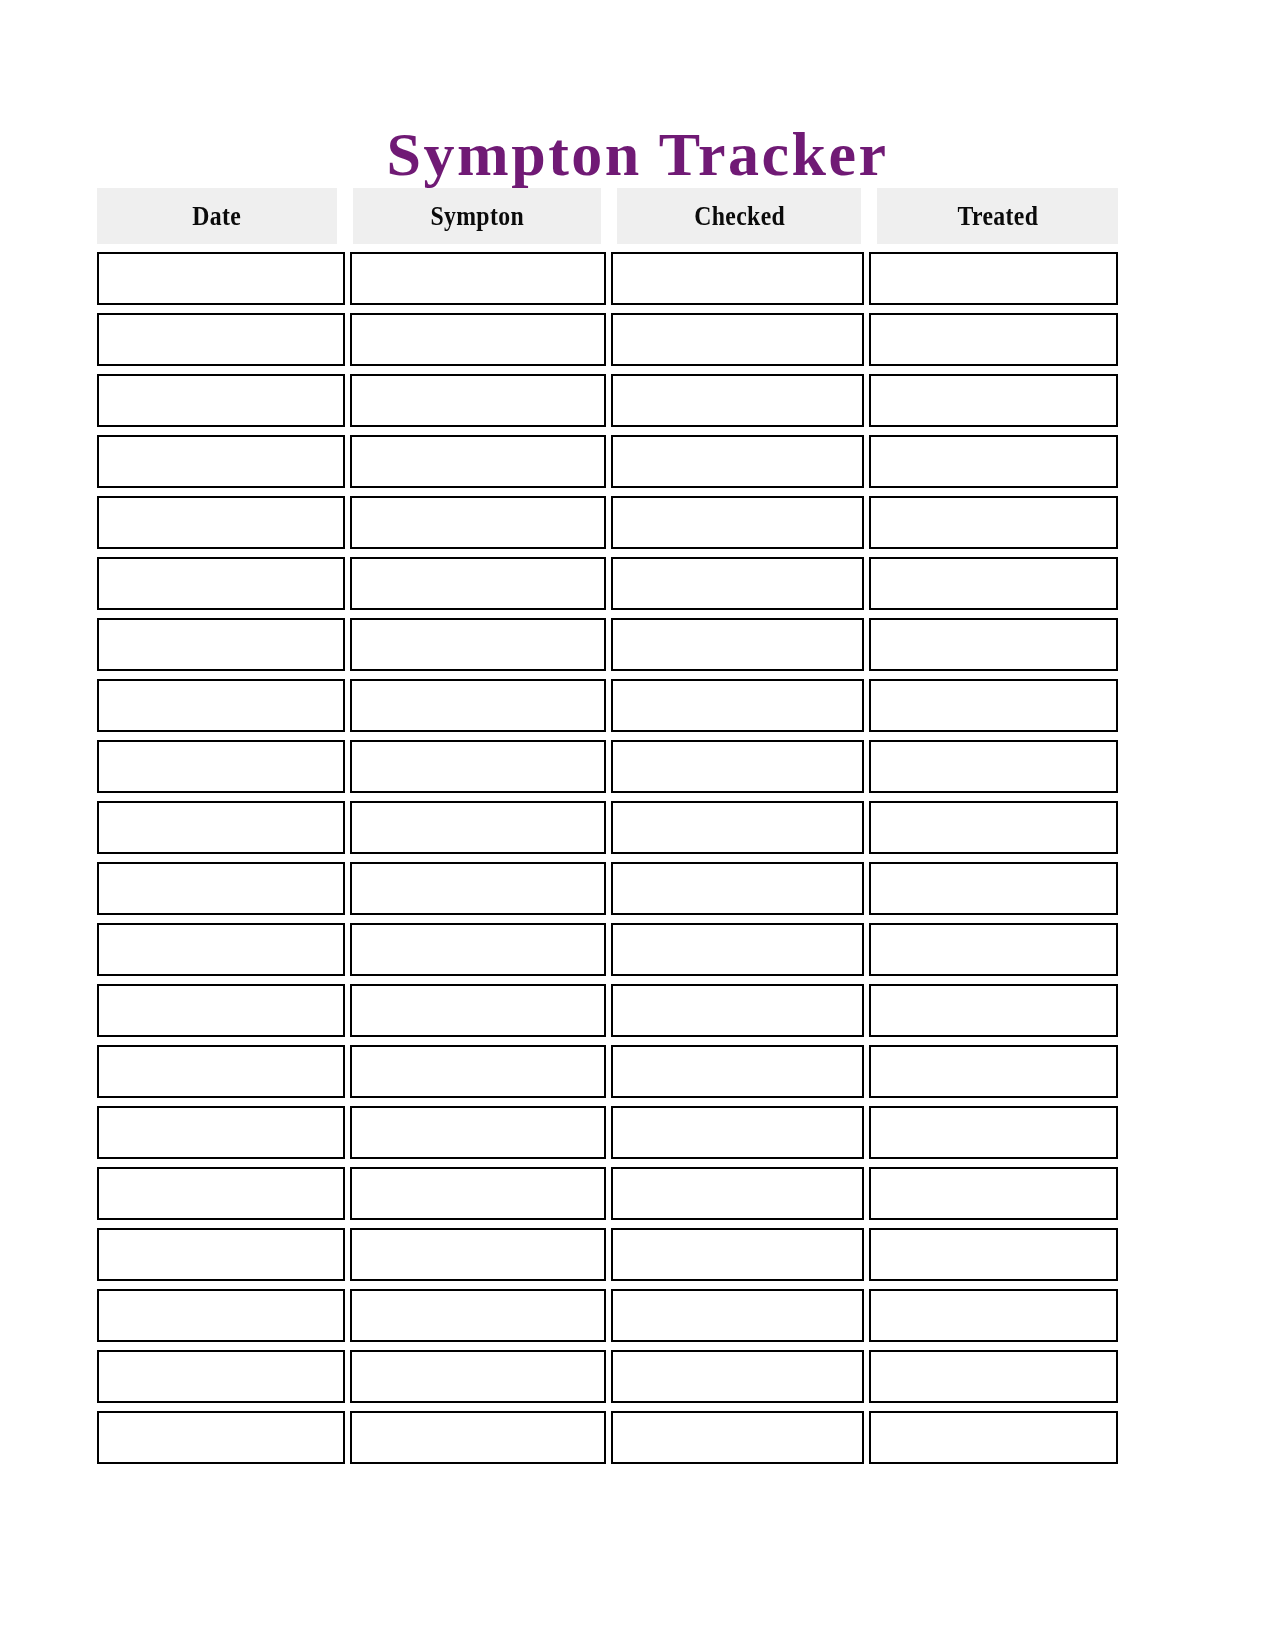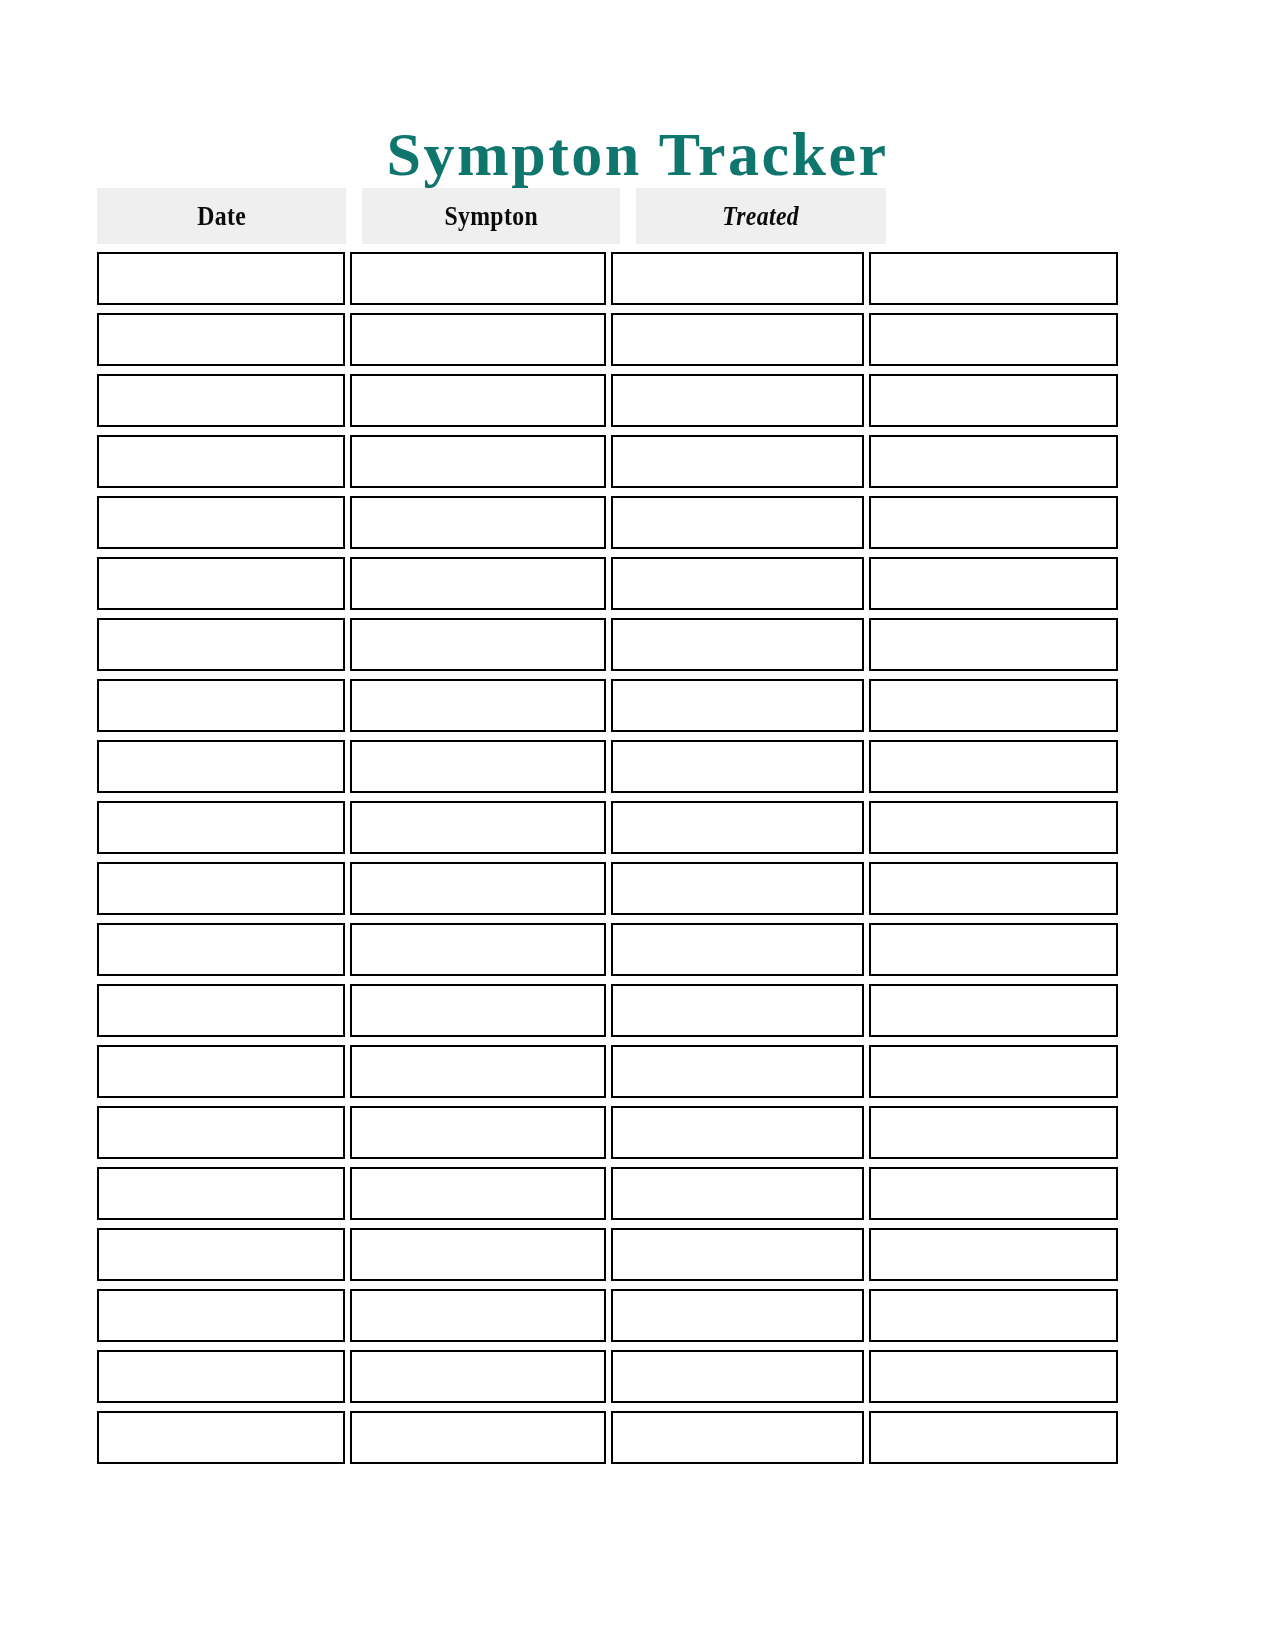--- a/index.html
+++ b/index.html
@@ -28,21 +28,21 @@
     position: absolute;
     left: 0;
     top: 76px;
     width: 1275px;
     text-align: center;
     font-family: "Liberation Serif", "DejaVu Serif", serif;
     font-weight: bold;
     font-size: 62px;
     line-height: 72px;
     letter-spacing: 2.5px;
-    color: #0f766e;
+    color: #701a75;
     white-space: nowrap;
   }
 
   
   .tracker-table {
     position: absolute;
     left: 97px;
     top: 188px;
     width: 1021px;
   }
@@ -74,21 +74,21 @@
     color: #0b0b0b;
     white-space: nowrap;
     transform: scaleX(0.88);
     transform-origin: center;
   }
 
   
   .col-0 { width: 249px; }
   .col-1 { width: 258px; }
   .col-2 { width: 254px; }
-  .col-3 { width: 250px; font-style: italic; }
+  .col-3 { width: 250px; }
 
   
   .table-body {
     width: 1021px;
   }
   .table-row {
     display: flex;
     height: 53px;
     margin-bottom: 8px;
   }
@@ -111,20 +111,23 @@
 
   <div class="tracker-table">
 
     <div class="table-header">
       <div class="header-cell col-0">
         <span class="header-label">Date</span>
       </div>
       <div class="header-cell col-1">
         <span class="header-label">Sympton</span>
       </div>
+      <div class="header-cell col-2">
+        <span class="header-label">Checked</span>
+      </div>
       <div class="header-cell col-3">
         <span class="header-label">Treated</span>
       </div>
     </div>
 
     <div class="table-body" id="table-body">
         <div class="table-row">
           <div class="body-cell col-0"></div>
           <div class="body-cell col-1"></div>
           <div class="body-cell col-2"></div>

